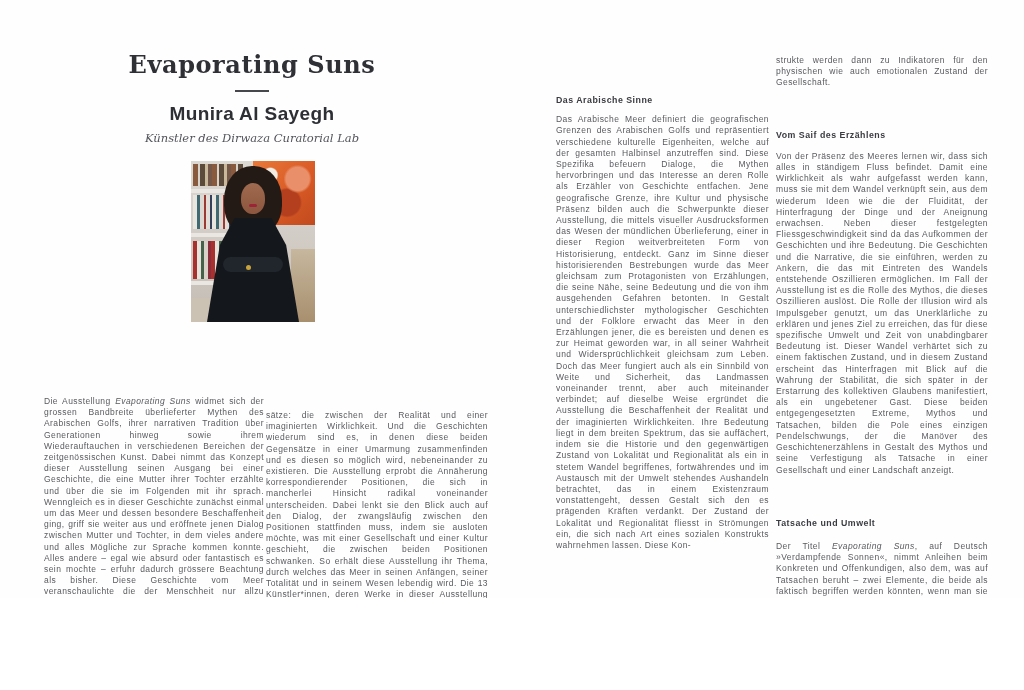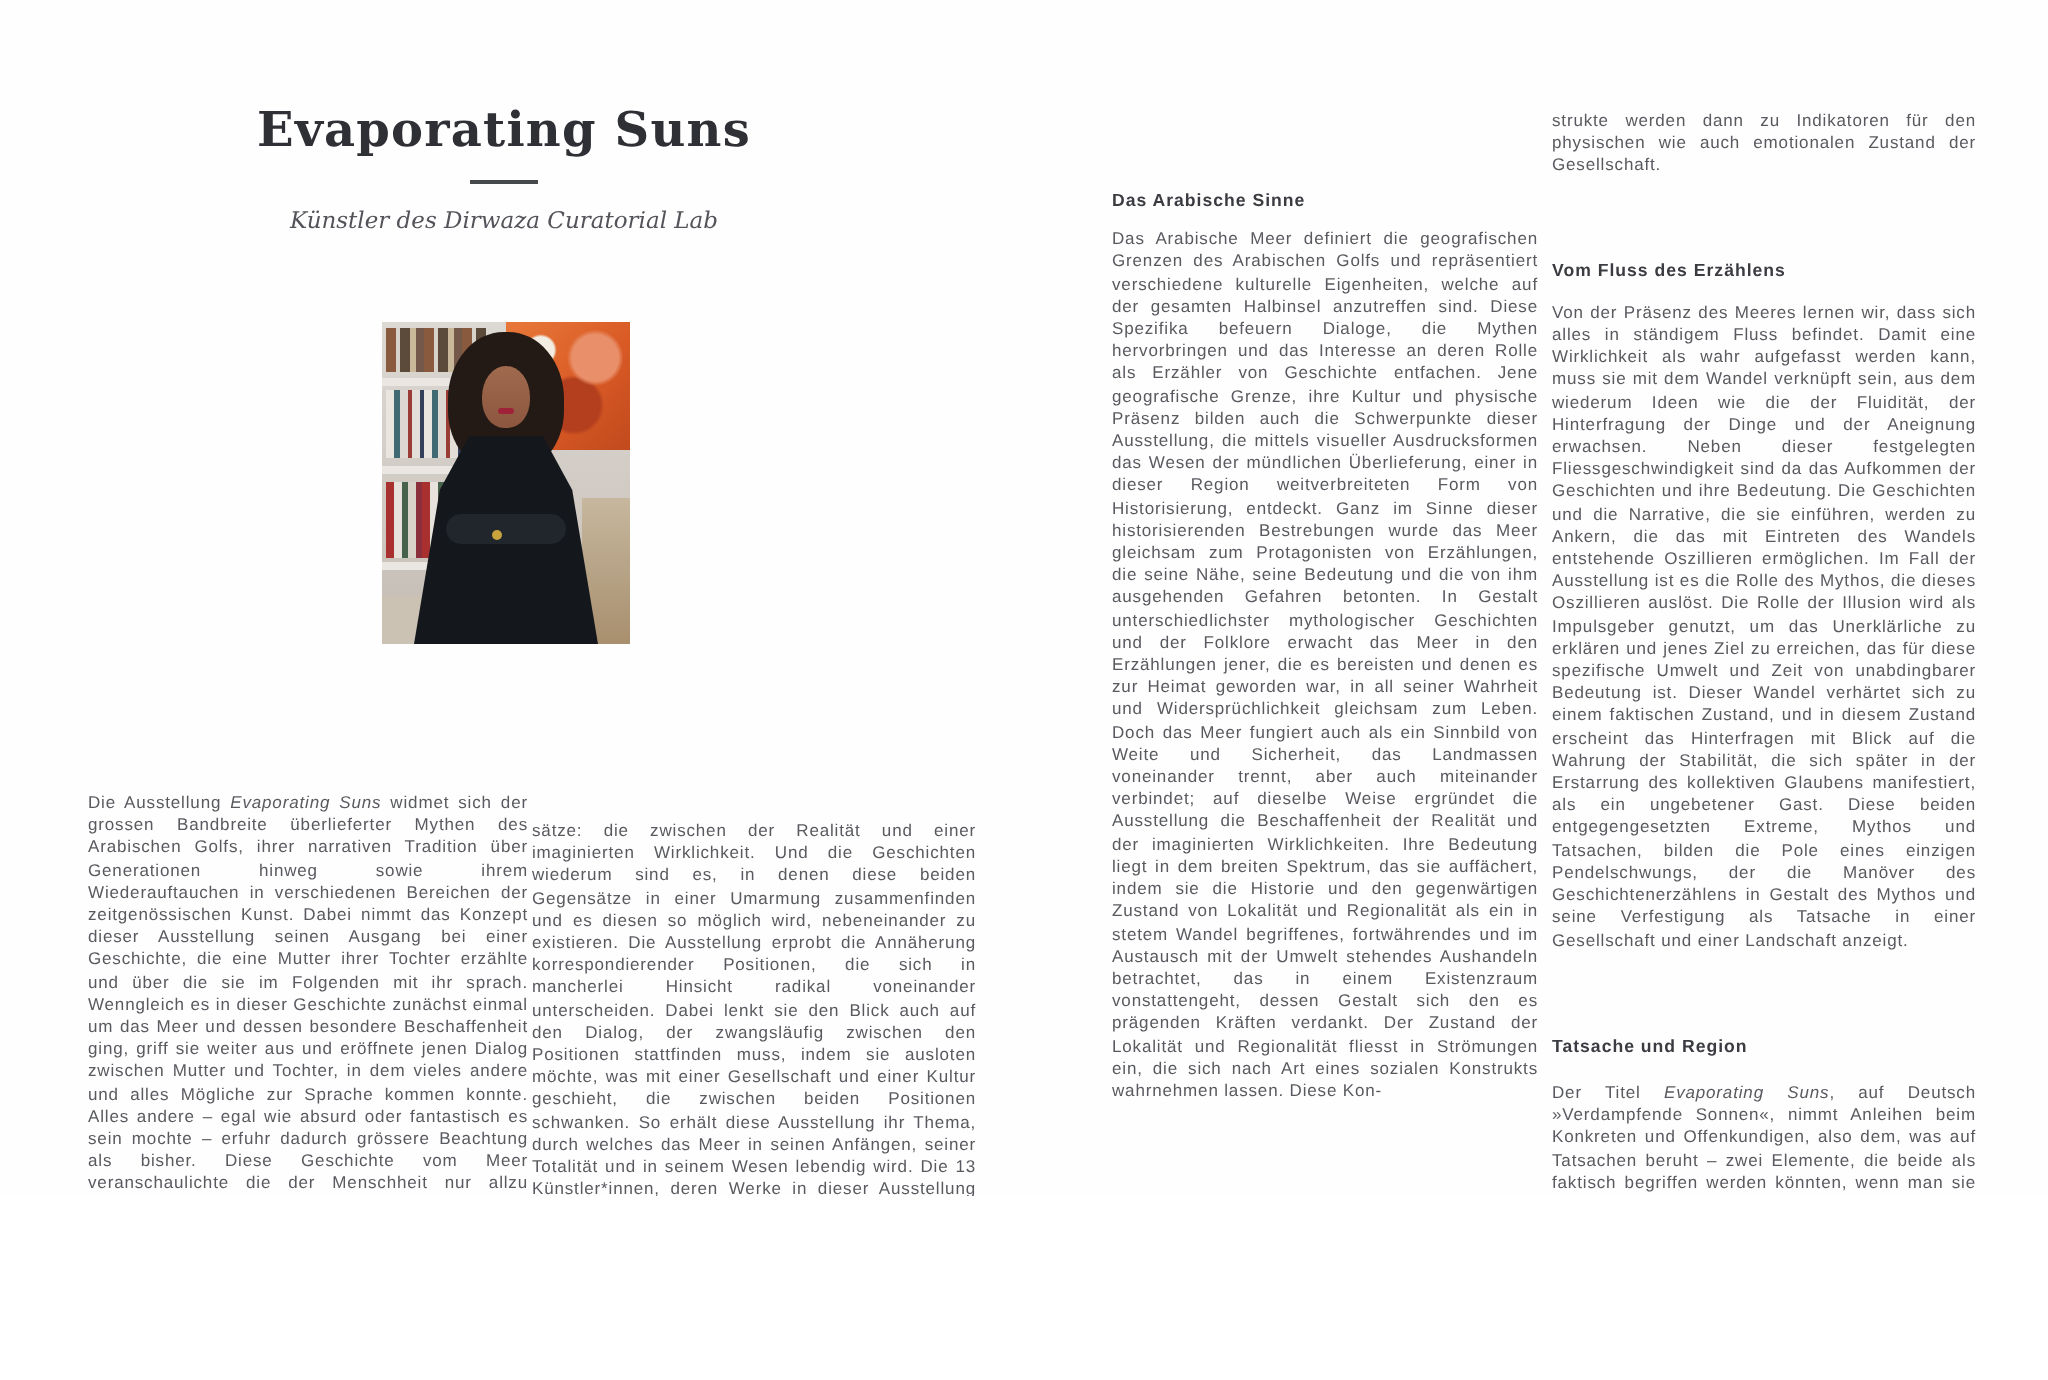--- a/index.html
+++ b/index.html
@@ -80,20 +80,21 @@
   .page-number.right { left:762px; }
 </style>
 </head>
 <body>
 
 <div class="spread">
 
   <div class="title-block">
     <h1 class="main-title">Evaporating Suns</h1>
     <div class="divider"></div>
+    <h2 class="author">Munira Al Sayegh</h2>
     <div class="subtitle">Künstler des Dirwaza Curatorial Lab</div>
   </div>
 
   <div class="photo">
     <div class="shelf-unit">
       <div class="books-1"></div>
       <div class="shelf-board" style="top:28px"></div>
       <div class="books-2"></div>
       <div class="shelf-board" style="top:72px"></div>
       <div class="books-3"></div>
@@ -115,21 +116,21 @@
 
   <div class="page-number left">8</div>
 
   <div class="col col-3">
     <div class="heading h-gap-1">Das Arabische Sinne</div>
     <div>Das Arabische Meer definiert die geografischen Grenzen des Arabischen Golfs und repräsentiert verschiedene kulturelle Eigenheiten, welche auf der gesamten Halbinsel anzutreffen sind. Diese Spezifika befeuern Dialoge, die Mythen hervorbringen und das Interesse an deren Rolle als Erzähler von Geschichte entfachen. Jene geografische Grenze, ihre Kultur und physische Präsenz bilden auch die Schwerpunkte dieser Ausstellung, die mittels visueller Ausdrucksformen das Wesen der mündlichen Überlieferung, einer in dieser Region weitverbreiteten Form von Historisierung, entdeckt. Ganz im Sinne dieser historisierenden Bestrebungen wurde das Meer gleichsam zum Protagonisten von Erzählungen, die seine Nähe, seine Bedeutung und die von ihm ausgehenden Gefahren betonten. In Gestalt unterschiedlichster mythologischer Geschichten und der Folklore erwacht das Meer in den Erzählungen jener, die es bereisten und denen es zur Heimat geworden war, in all seiner Wahrheit und Widersprüchlichkeit gleichsam zum Leben. Doch das Meer fungiert auch als ein Sinnbild von Weite und Sicherheit, das Landmassen voneinander trennt, aber auch miteinander verbindet; auf dieselbe Weise ergründet die Ausstellung die Beschaffenheit der Realität und der imaginierten Wirklichkeiten. Ihre Bedeutung liegt in dem breiten Spektrum, das sie auffächert, indem sie die Historie und den gegenwärtigen Zustand von Lokalität und Regionalität als ein in stetem Wandel begriffenes, fortwährendes und im Austausch mit der Umwelt stehendes Aushandeln betrachtet, das in einem Existenzraum vonstattengeht, dessen Gestalt sich den es prägenden Kräften verdankt. Der Zustand der Lokalität und Regionalität fliesst in Strömungen ein, die sich nach Art eines sozialen Konstrukts wahrnehmen lassen. Diese Kon-</div>
   </div>
 
   <div class="col col-4">
     <div>strukte werden dann zu Indikatoren für den physischen wie auch emotionalen Zustand der Gesellschaft.</div>
-    <div class="heading h-gap-2">Vom Fluss des Erzählens</div>
+    <div class="heading h-gap-2">Vom Saif des Erzählens</div>
     <div>Von der Präsenz des Meeres lernen wir, dass sich alles in ständigem Fluss befindet. Damit eine Wirklichkeit als wahr aufgefasst werden kann, muss sie mit dem Wandel verknüpft sein, aus dem wiederum Ideen wie die der Fluidität, der Hinterfragung der Dinge und der Aneignung erwachsen. Neben dieser festgelegten Fliessgeschwindigkeit sind da das Aufkommen der Geschichten und ihre Bedeutung. Die Geschichten und die Narrative, die sie einführen, werden zu Ankern, die das mit Eintreten des Wandels entstehende Oszillieren ermöglichen. Im Fall der Ausstellung ist es die Rolle des Mythos, die dieses Oszillieren auslöst. Die Rolle der Illusion wird als Impulsgeber genutzt, um das Unerklärliche zu erklären und jenes Ziel zu erreichen, das für diese spezifische Umwelt und Zeit von unabdingbarer Bedeutung ist. Dieser Wandel verhärtet sich zu einem faktischen Zustand, und in diesem Zustand erscheint das Hinterfragen mit Blick auf die Wahrung der Stabilität, die sich später in der Erstarrung des kollektiven Glaubens manifestiert, als ein ungebetener Gast. Diese beiden entgegengesetzten Extreme, Mythos und Tatsachen, bilden die Pole eines einzigen Pendelschwungs, der die Manöver des Geschichtenerzählens in Gestalt des Mythos und seine Verfestigung als Tatsache in einer Gesellschaft und einer Landschaft anzeigt.</div>
-    <div class="heading h-gap-3">Tatsache und Region</div>
+    <div class="heading h-gap-3">Tatsache und Umwelt</div>
     <div>Der Titel <em>Evaporating Suns</em>, auf Deutsch »Verdampfende Sonnen«, nimmt Anleihen beim Konkreten und Offenkundigen, also dem, was auf Tatsachen beruht – zwei Elemente, die beide als faktisch begriffen werden könnten, wenn man sie getrennt betrachtet. Des Weiteren folgt die Ausstellung dieser Hauptlinie</div>
   </div>
 
   <div class="page-number right">9</div>
 
 </div>
 
 </body></html>

